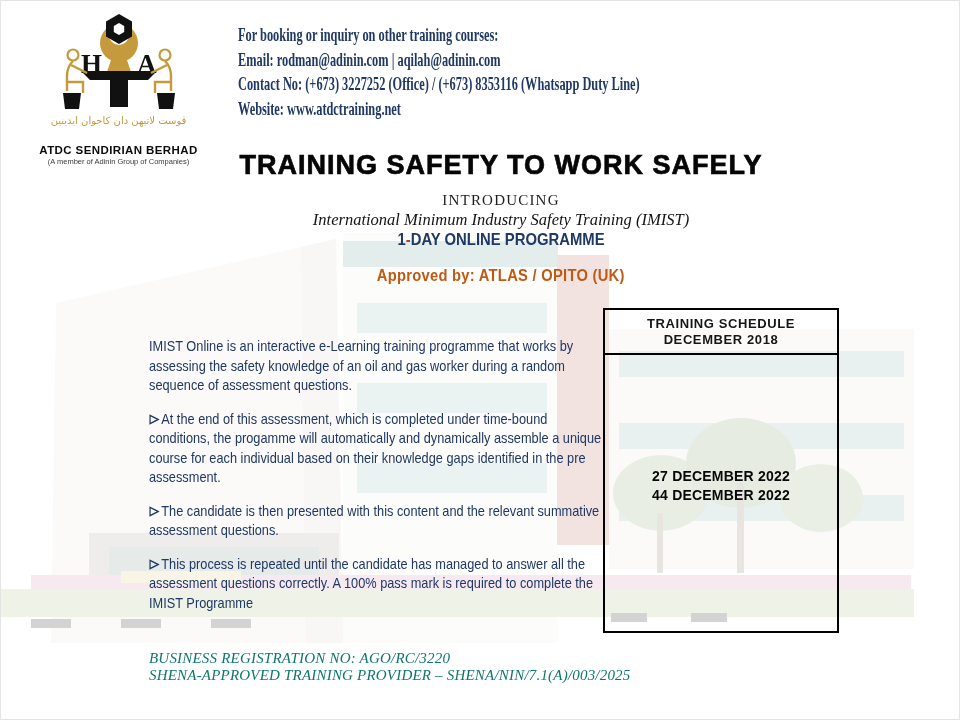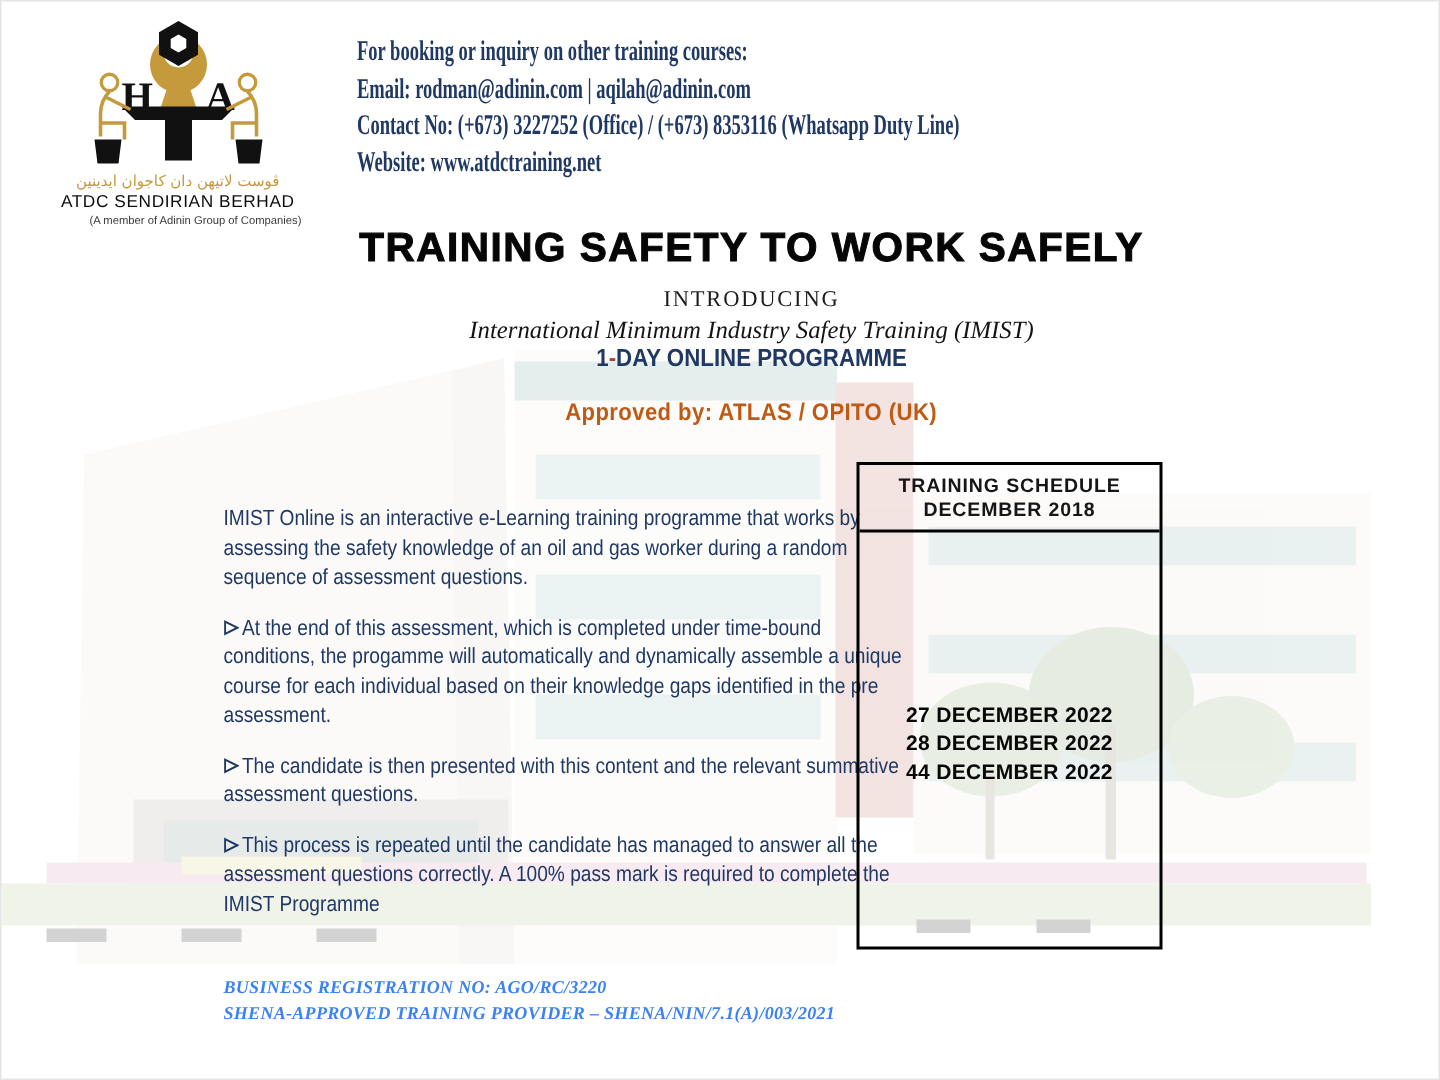--- a/index.html
+++ b/index.html
@@ -5,22 +5,22 @@
   html,body{margin:0;padding:0;background:#fff;}
   .page{
     position:relative;width:960px;height:720px;background:#ffffff;overflow:hidden;
     font-family:"Liberation Sans",sans-serif;border:1px solid #e4e4e4;box-sizing:border-box;
   }
   
   .watermark{position:absolute;left:0;top:232px;width:960px;height:410px;pointer-events:none;}
   
   .logo-block{position:absolute;left:35px;top:12px;width:165px;text-align:center;}
   .jawi{font-family:"DejaVu Sans",sans-serif;font-size:10px;color:#c49a3c;line-height:11px;direction:rtl;font-weight:normal;}
-  .org-name{font-size:11.5px;font-weight:normal;letter-spacing:.4px;color:#0c0c0c;margin-top:2px;}
-  .org-sub{font-size:7.5px;color:#3a3a3a;margin-top:1px;text-align:right;}
+  .org-name{font-size:11.5px;font-weight:bold;letter-spacing:.4px;color:#0c0c0c;margin-top:18px;}
+  .org-sub{font-size:7.5px;color:#3a3a3a;margin-top:1px;}
   
   .contact{
     position:absolute;left:237px;top:22px;white-space:nowrap;
     font-family:"Liberation Serif",serif;font-weight:bold;font-size:19px;line-height:24.5px;
     color:#1f3864;transform:scaleX(.65);transform-origin:left top;
   }
   .title{
     position:absolute;left:20px;top:149px;width:960px;text-align:center;
     font-size:27px;font-weight:bold;letter-spacing:1px;color:#060606;
     -webkit-text-stroke:.7px #060606;
@@ -48,36 +48,36 @@
   .body-text{
     position:absolute;left:148px;top:336px;width:517px;
     transform:scaleX(.875);transform-origin:left top;
     font-size:14.6px;line-height:19.5px;color:#1f3864;
   }
   .body-par{margin:0 0 14px 0;}
   .bullet{display:inline-block;margin-right:2px;}
   .bullet svg{display:inline-block;vertical-align:-1px;}
   
   .schedule{
-    position:absolute;left:570px;top:307px;width:204px;height:325px;
+    position:absolute;left:602px;top:307px;width:236px;height:325px;
     border:2px solid #000;box-sizing:border-box;background:transparent;
   }
   .schedule-header{
     border-bottom:2px solid #000;padding:6px 0 5px 0;text-align:center;
     font-size:13px;font-weight:bold;letter-spacing:.6px;line-height:16px;color:#161616;
   }
   .schedule-dates{
     margin-top:112px;text-align:center;font-size:14px;font-weight:bold;
     line-height:19px;color:#070707;letter-spacing:.2px;
   }
   
   .footer{
     position:absolute;left:148px;top:649px;
-    font-family:"Liberation Serif",serif;font-weight:bold;font-style:italic;
-    font-size:12px;line-height:16.5px;color:#3b82f6;letter-spacing:.2px;
+    font-family:"Liberation Serif",serif;font-weight:normal;font-style:italic;
+    font-size:15px;line-height:16.5px;color:#0f766e;letter-spacing:.2px;
   }
 </style>
 </head>
 <body>
 
 <div class="page">
 
   <svg class="watermark" width="960" height="410" viewBox="0 0 960 410">
     <g opacity="0.22">
 
@@ -184,23 +184,22 @@
           </svg></span><span>This process is repeated until the candidate has managed to answer all the assessment questions correctly. A 100% pass mark is required to complete the IMIST Programme</span></p>
   </div>
 
   <div class="schedule">
     <div class="schedule-header">
       <div>TRAINING SCHEDULE</div>
       <div>DECEMBER 2018</div>
     </div>
     <div class="schedule-dates">
       <div>27 DECEMBER 2022</div>
-      <div>28 DECEMBER 2022</div>
       <div>44 DECEMBER 2022</div>
     </div>
   </div>
 
   <div class="footer">
     <div>BUSINESS REGISTRATION NO: AGO/RC/3220</div>
-    <div>SHENA-APPROVED TRAINING PROVIDER – SHENA/NIN/7.1(A)/003/2021</div>
+    <div>SHENA-APPROVED TRAINING PROVIDER – SHENA/NIN/7.1(A)/003/2025</div>
   </div>
 
 </div>
 
 </body></html>

